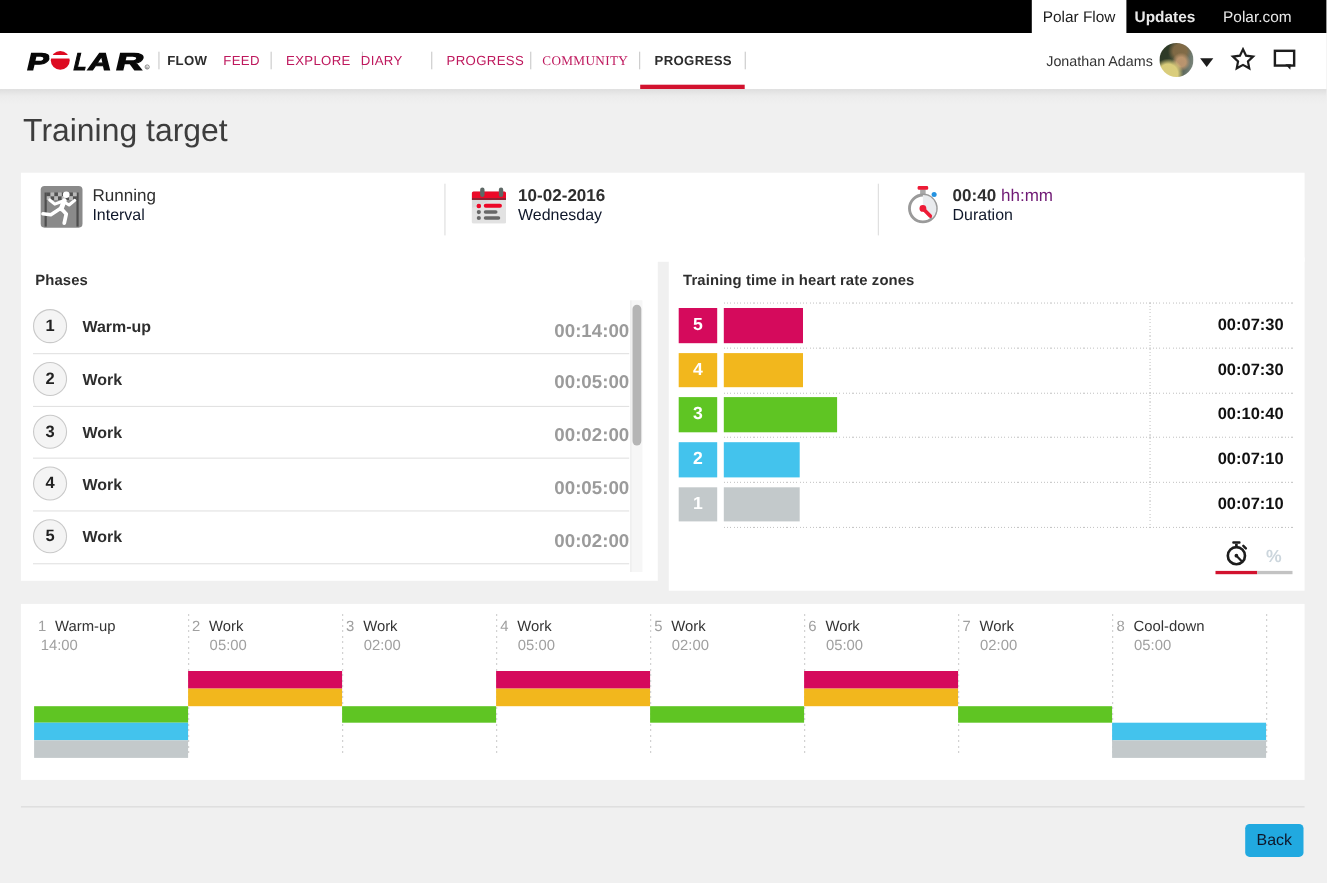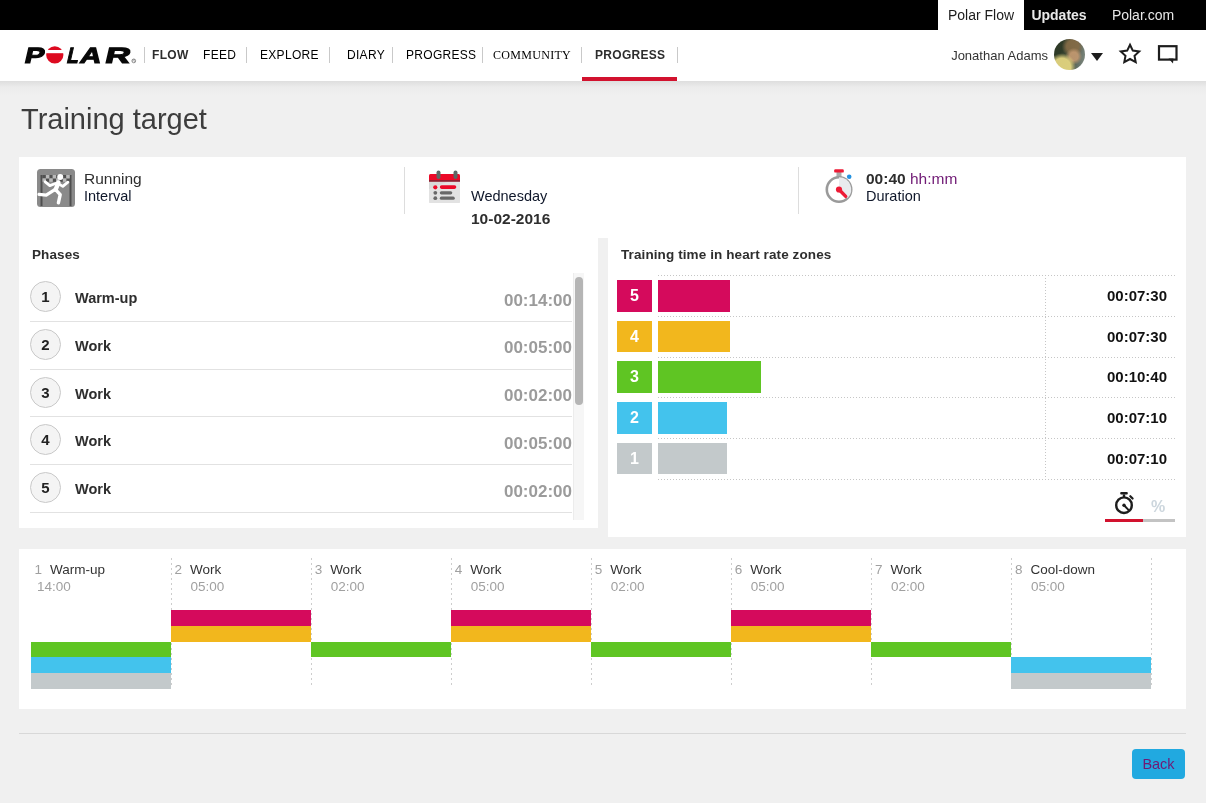--- a/index.html
+++ b/index.html
@@ -7,21 +7,21 @@
   body { font-family:"Liberation Sans", sans-serif; background:#f0f0f0; position:relative; overflow:hidden; }
 
   
   #topbar { position:absolute; top:0; left:0; width:1206px; height:30px; background:#000; }
   #tab-flow { position:absolute; left:938px; top:0; width:86px; height:30px; background:#fff; color:#1c1c1c; font-size:14px; line-height:30px; text-align:center; }
   .toptab { position:absolute; top:0; height:30px; color:#e8e8e8; font-size:14px; line-height:30px; text-align:center; }
 
   
   #nav { position:absolute; top:30px; left:0; width:1206px; height:51px; background:#fff; }
   .vsep { position:absolute; top:17px; width:1px; height:16px; background:#c9c9c9; }
-  .mi { position:absolute; top:18px; font-size:12px; letter-spacing:0.3px; color:#000000; white-space:nowrap; }
+  .mi { position:absolute; top:18px; font-size:12px; letter-spacing:0.3px; color:#be185d; white-space:nowrap; }
   .mi.on { color:#2d2d2d; font-weight:bold; }
   #redline { position:absolute; left:582px; top:47px; width:95px; height:4px; background:#d2122e; }
   #uname { position:absolute; top:18px; right:158px; font-size:13px; color:#333; }
   #avatar { position:absolute; left:1054px; top:9px; width:31px; height:31px; border-radius:50%;
      background:
        radial-gradient(circle at 26% 90%, rgba(226,212,127,0.95) 0 24%, rgba(226,212,127,0) 38%),
        radial-gradient(circle at 64% 56%, rgba(193,152,112,0.92) 0 16%, rgba(193,152,112,0) 32%),
        radial-gradient(circle at 60% 24%, rgba(134,108,70,0.9) 0 20%, rgba(134,108,70,0) 36%),
        linear-gradient(100deg, #2e3a27 25%, #4a5540 55%, #68746a 80%, #879086 100%);
   }
@@ -64,21 +64,21 @@
           background-image:repeating-linear-gradient(180deg,#cdcdcd 0 2px,transparent 2px 5px); }
   .tnum { position:absolute; top:13px; font-size:13.5px; color:#a0a0a0; }
   .tnm  { position:absolute; top:13px; font-size:13.5px; color:#333; }
   .ttm  { position:absolute; top:30px; font-size:13.5px; color:#a0a0a0; }
   .tbar { position:absolute; height:15.8px; }
 
   .z5 { background:#d50a5c; } .z4 { background:#f2b71d; } .z3 { background:#5fc523; }
   .z2 { background:#43c3ed; } .z1 { background:#c3c9cb; }
 
   #divider { position:absolute; left:19px; top:733px; width:1167px; height:1px; background:#d8d8d8; }
-  #back { position:absolute; left:1132px; top:749px; width:53px; height:30px; background:#21a9e0; border-radius:4px; color:#701a75; font-size:14.5px; line-height:30px; text-align:center; }
+  #back { position:absolute; left:1132px; top:749px; width:53px; height:30px; background:#21a9e0; border-radius:4px; color:#0f172a; font-size:14.5px; line-height:30px; text-align:center; }
 </style>
 </head>
 <body>
 
 <div id="topbar"></div>
 <div id="tab-flow">Polar Flow</div>
 <div class="toptab" style="left:1020px;width:78px;font-weight:bold;">Updates</div>
 <div class="toptab" style="left:1102px;width:82px;">Polar.com</div>
 
 <div id="nav">
@@ -93,21 +93,21 @@
     <rect x="24" y="8" width="19.6" height="3.2" fill="#fff"></rect>
     <circle cx="112.8" cy="18.9" r="1.9" fill="none" stroke="#666" stroke-width="0.7"></circle>
     <text x="111.6" y="20.3" font-size="3.4" fill="#666" font-family="Liberation Sans, sans-serif" stroke="none">R</text>
   </svg>
   <div class="vsep" style="left:144px;"></div>
   <div class="mi on" style="left:152px;">FLOW</div>
   <div class="mi" style="left:203px;">FEED</div>
   <div class="vsep" style="left:246px;"></div>
   <div class="mi" style="left:260px;">EXPLORE</div>
   <div class="vsep" style="left:329px;"></div>
-  <div class="mi" style="left:347px;">DIARY</div>
+  <div class="mi" style="left:328px;">DIARY</div>
   <div class="vsep" style="left:392px;"></div>
   <div class="mi" style="left:406px;">PROGRESS</div>
   <div class="vsep" style="left:482px;"></div>
   <div class="mi" style="left:493px;font-family:Liberation Serif, serif;">COMMUNITY</div>
   <div class="vsep" style="left:581px;"></div>
   <div class="mi on" style="left:595px;">PROGRESS</div>
   <div class="vsep" style="left:677px;"></div>
   <div id="redline"></div>
   <div id="uname">Jonathan Adams</div>
   <div id="avatar"></div>
@@ -168,21 +168,21 @@
     <rect x="3" y="11" width="31" height="1.8" fill="#8f2031"></rect>
     <rect x="10.5" y="1.5" width="4" height="8.5" rx="2" fill="#5d6865"></rect>
     <rect x="27.5" y="1.5" width="4" height="8.5" rx="2" fill="#5d6865"></rect>
     <circle cx="9.3" cy="18.3" r="2.1" fill="#ec0928"></circle>
     <rect x="13.8" y="16.3" width="16.5" height="3.6" rx="1.8" fill="#ec0928"></rect>
     <circle cx="9.3" cy="23.8" r="1.9" fill="#686868"></circle>
     <rect x="13.8" y="22.2" width="12.5" height="3.2" rx="1.6" fill="#686868"></rect>
     <circle cx="9.3" cy="29.2" r="1.9" fill="#686868"></circle>
     <rect x="13.8" y="27.6" width="15" height="3.2" rx="1.6" fill="#686868"></rect>
   </svg>
-  <div class="c1main" style="left:452px;margin-top:40px;">10-02-2016</div>
+  <div class="c1main" style="left:452px;">10-02-2016</div>
   <div class="c1sub" style="left:452px;">Wednesday</div>
   <div class="cardsep" style="left:779px;"></div>
   <svg width="36" height="40" viewBox="0 0 36 40" style="position:absolute;left:802px;top:10px;">
     <rect x="15.5" y="5" width="5" height="5" fill="#a9a9a9"></rect>
     <rect x="13.2" y="2.2" width="9.6" height="3.4" rx="1.2" fill="#ed1b36"></rect>
     <circle cx="28.2" cy="9.8" r="2.3" fill="#2492e0"></circle>
     <circle cx="18" cy="22.5" r="12.2" fill="#fff" stroke="#9a9a9a" stroke-width="2.6"></circle>
     <path d="M18 22.5 L18 10.3 A12.2 12.2 0 0 1 26.6 31.1 Z" fill="#e9ebee"></path>
     <circle cx="18" cy="22.5" r="3.1" fill="#ed1b36"></circle>
     <path d="M18 22.5 L24.7 29.4" stroke="#ed1b36" stroke-width="3.4" stroke-linecap="round"></path>

